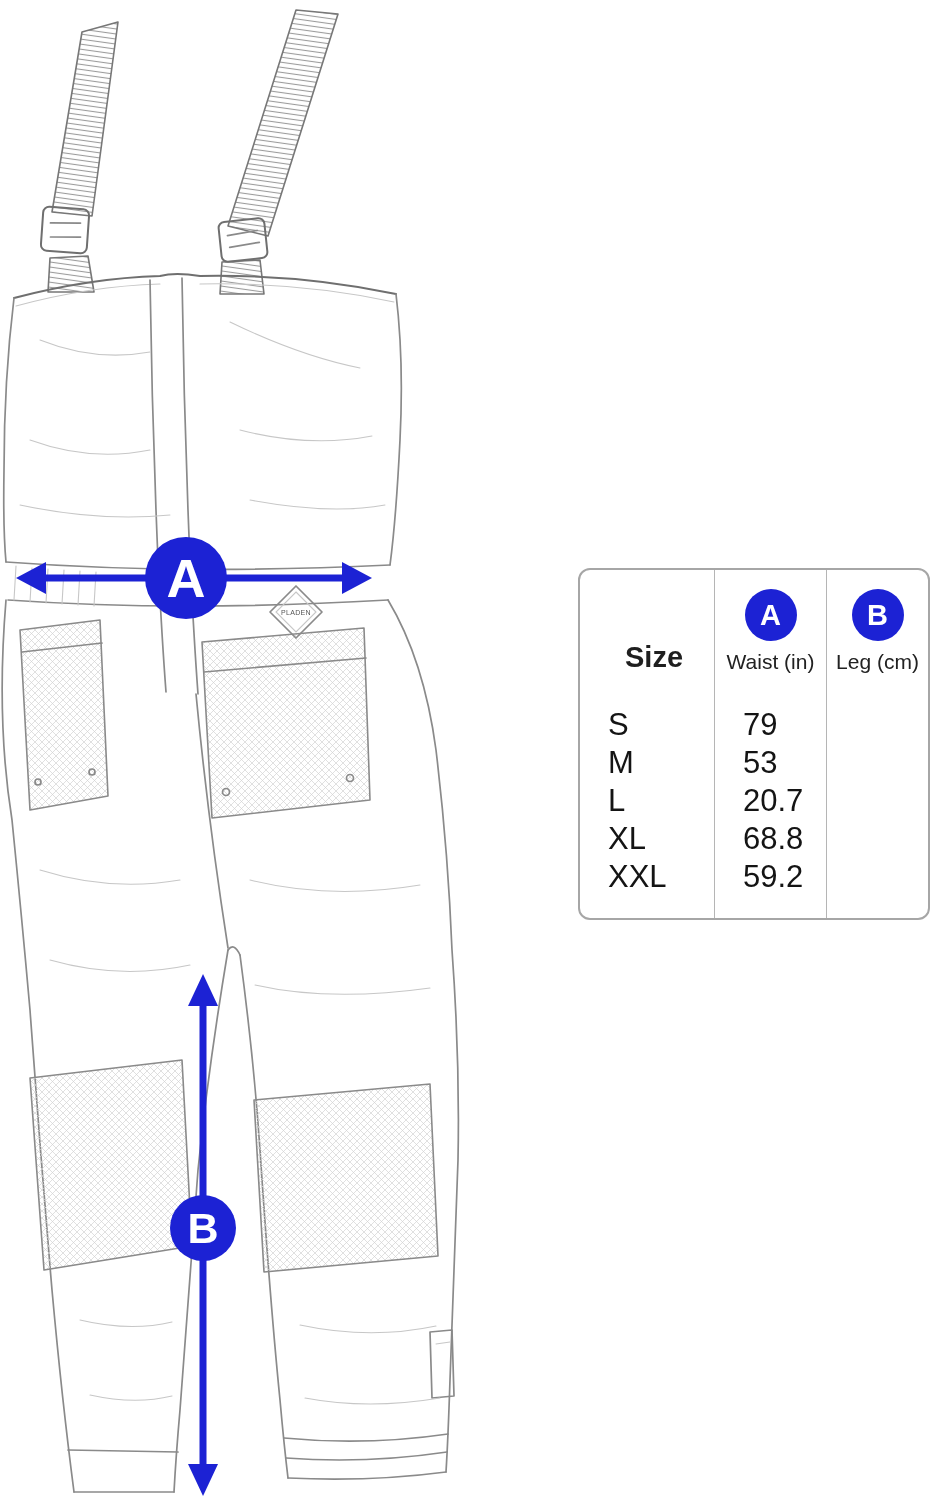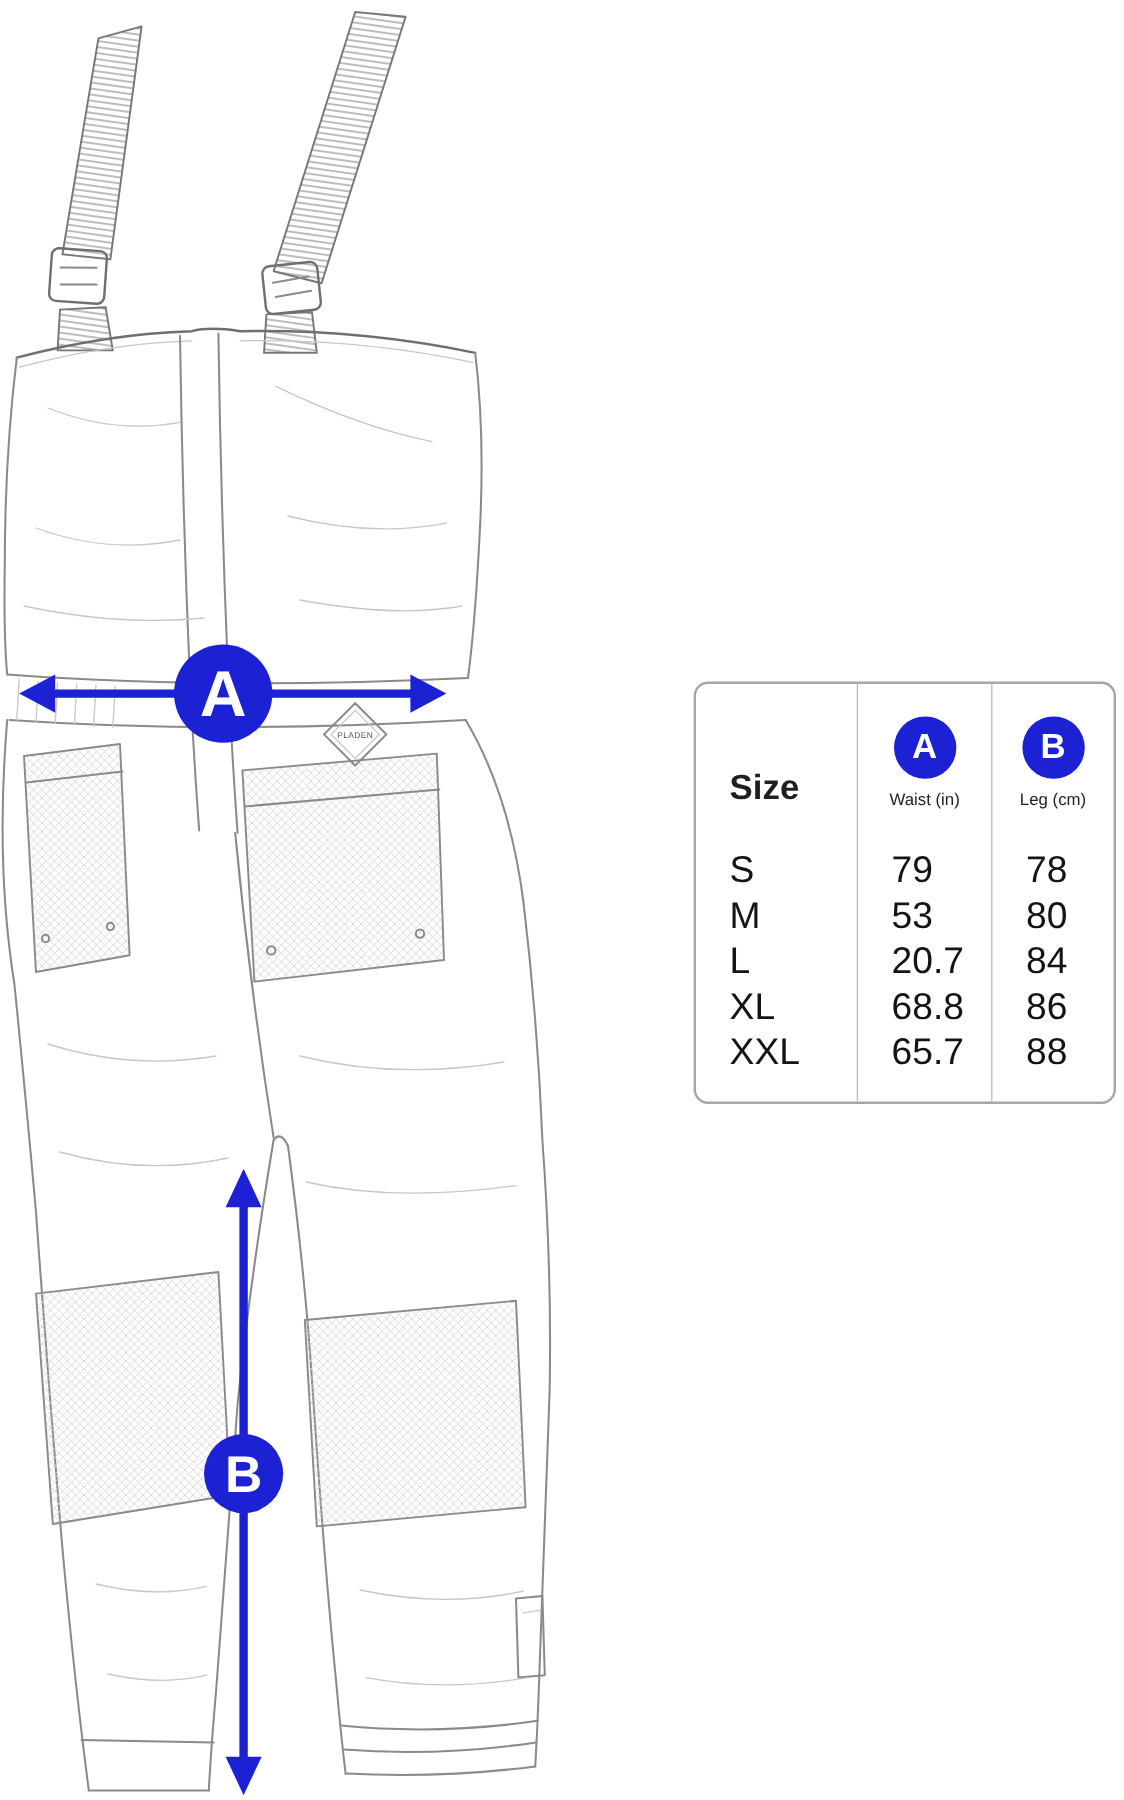--- a/index.html
+++ b/index.html
@@ -28,29 +28,29 @@
     display: flex; overflow: hidden;
   }
   .col { display: flex; flex-direction: column; height: 100%; }
   .col-size { width: 134px; }
   .col-a { width: 112px; border-left: 1.5px solid #b5b5b5; }
   .col-b { flex: 1; border-left: 1.5px solid #b5b5b5; }
   .col-header {
     height: 118px; display: flex; flex-direction: column;
     align-items: center; justify-content: flex-end; padding-bottom: 14px;
   }
-  .col-size .col-header { align-items: flex-start; padding-left: 28px; }
+  .col-size .col-header { align-items: flex-start; padding-left: 45px; }
   .size-label { font-size: 29px; font-weight: 600; color: #1f1f1f; }
   .tbl-badge {
     width: 52px; height: 52px; border-radius: 50%;
     background: var(--accent, #1c22d4); color: #fff;
     display: flex; align-items: center; justify-content: center;
     font-size: 29px; font-weight: bold; margin-bottom: 9px;
   }
-  .unit-label { font-size: 14px; color: #222; }
+  .unit-label { font-size: 21px; color: #222; }
   .cells { display: flex; flex-direction: column; padding-top: 18px; }
   .cell { height: 38px; line-height: 38px; font-size: 31px; color: #141414; padding-left: 28px; }
 </style>
 </head>
 <body>
 
 <div class="sketch-wrap">
 <svg width="560" height="1500" viewBox="0 0 560 1500" xmlns="http://www.w3.org/2000/svg">
   <defs>
     <pattern id="web" width="5" height="5" patternUnits="userSpaceOnUse" patternTransform="rotate(8)">
@@ -198,30 +198,23 @@
   <div class="col col-a">
     <div class="col-header">
       <span class="tbl-badge">A</span>
       <span class="unit-label">Waist (in)</span>
     </div>
     <div class="cells">
       <div class="cell">79</div>
       <div class="cell">53</div>
       <div class="cell">20.7</div>
       <div class="cell">68.8</div>
-      <div class="cell">65.7</div>
+      <div class="cell">59.2</div>
     </div>
   </div>
 
   <div class="col col-b">
     <div class="col-header">
       <span class="tbl-badge">B</span>
       <span class="unit-label">Leg (cm)</span>
     </div>
-    <div class="cells">
-      <div class="cell">78</div>
-      <div class="cell">80</div>
-      <div class="cell">84</div>
-      <div class="cell">86</div>
-      <div class="cell">88</div>
-    </div>
   </div>
 </div>
 
 </body></html>

